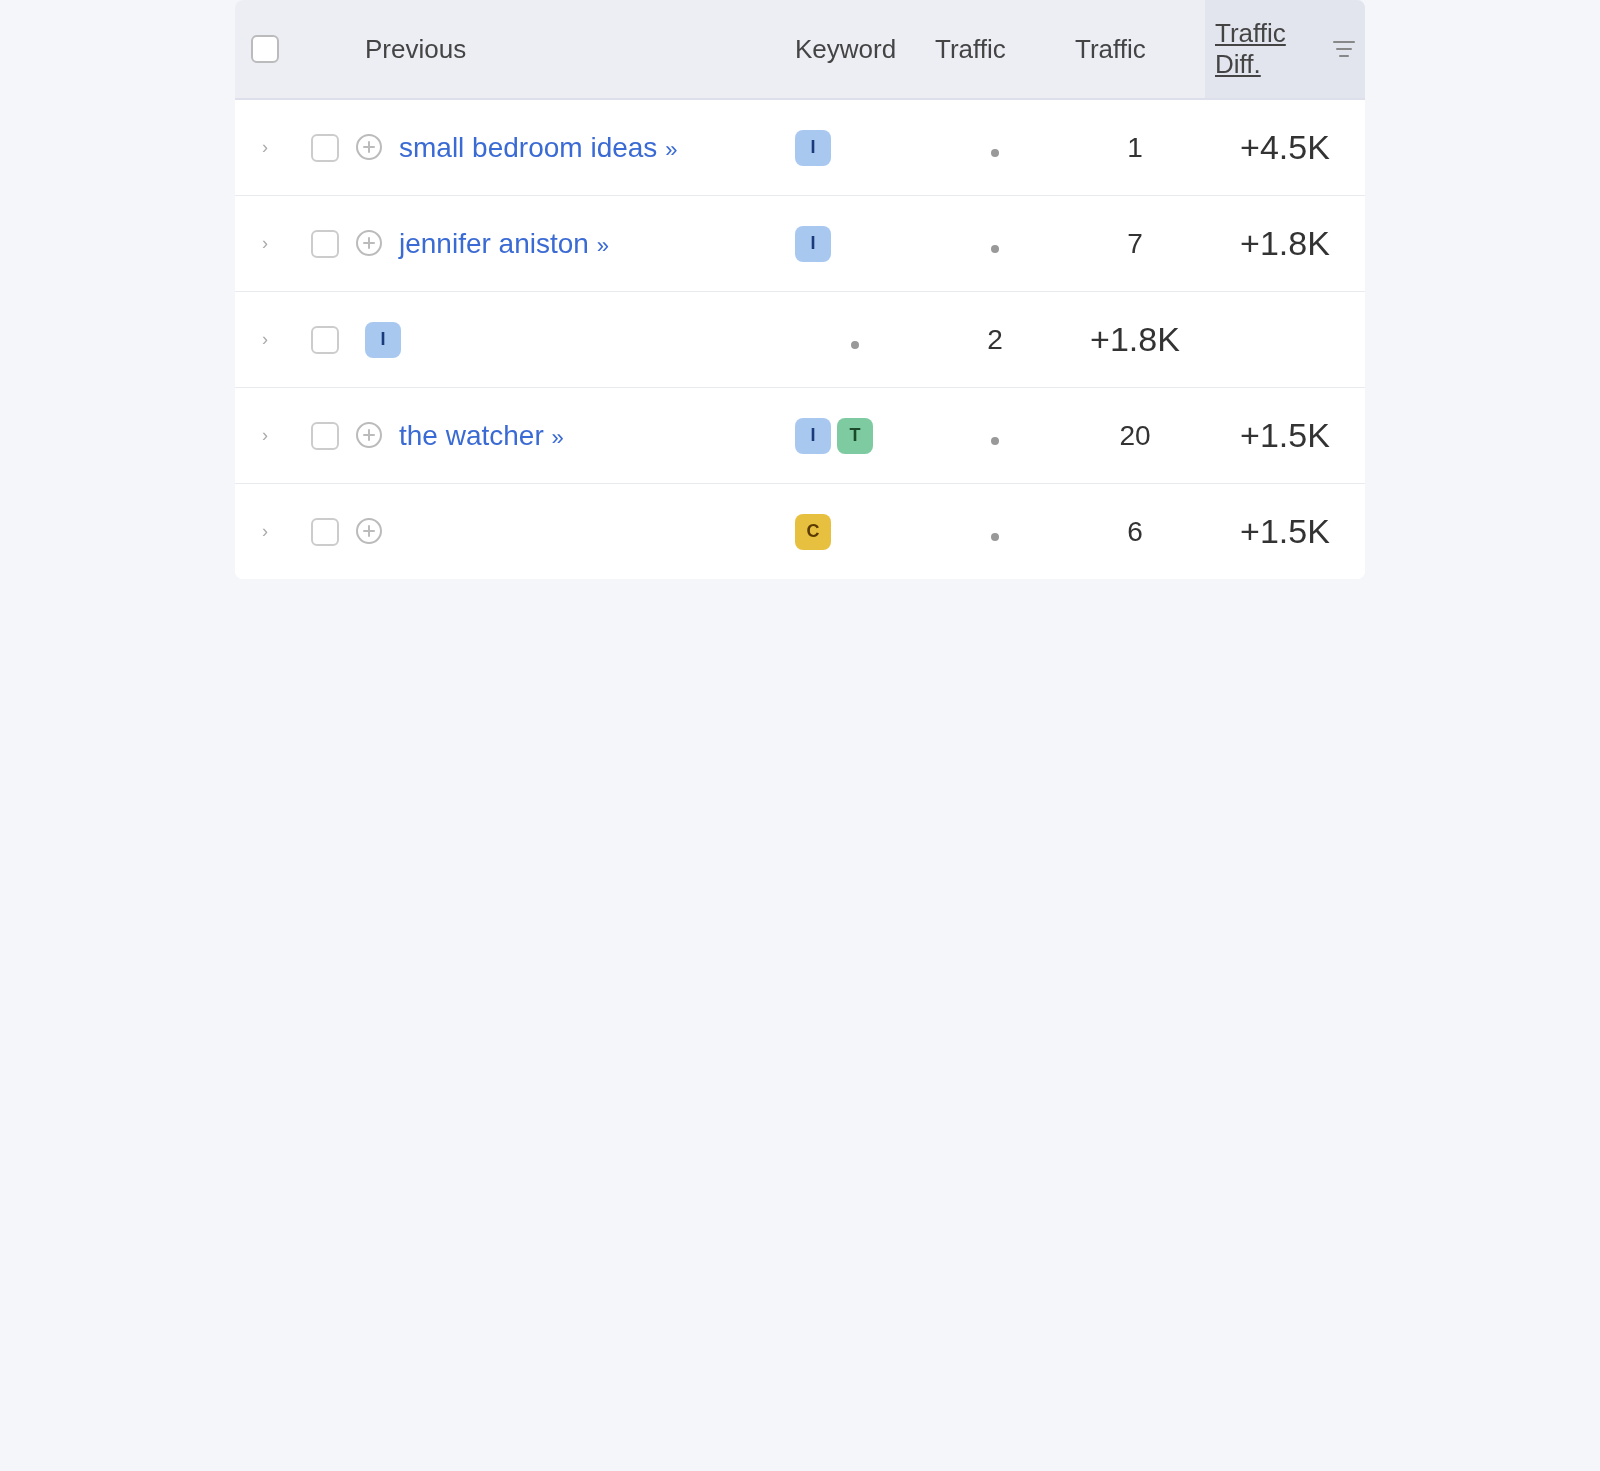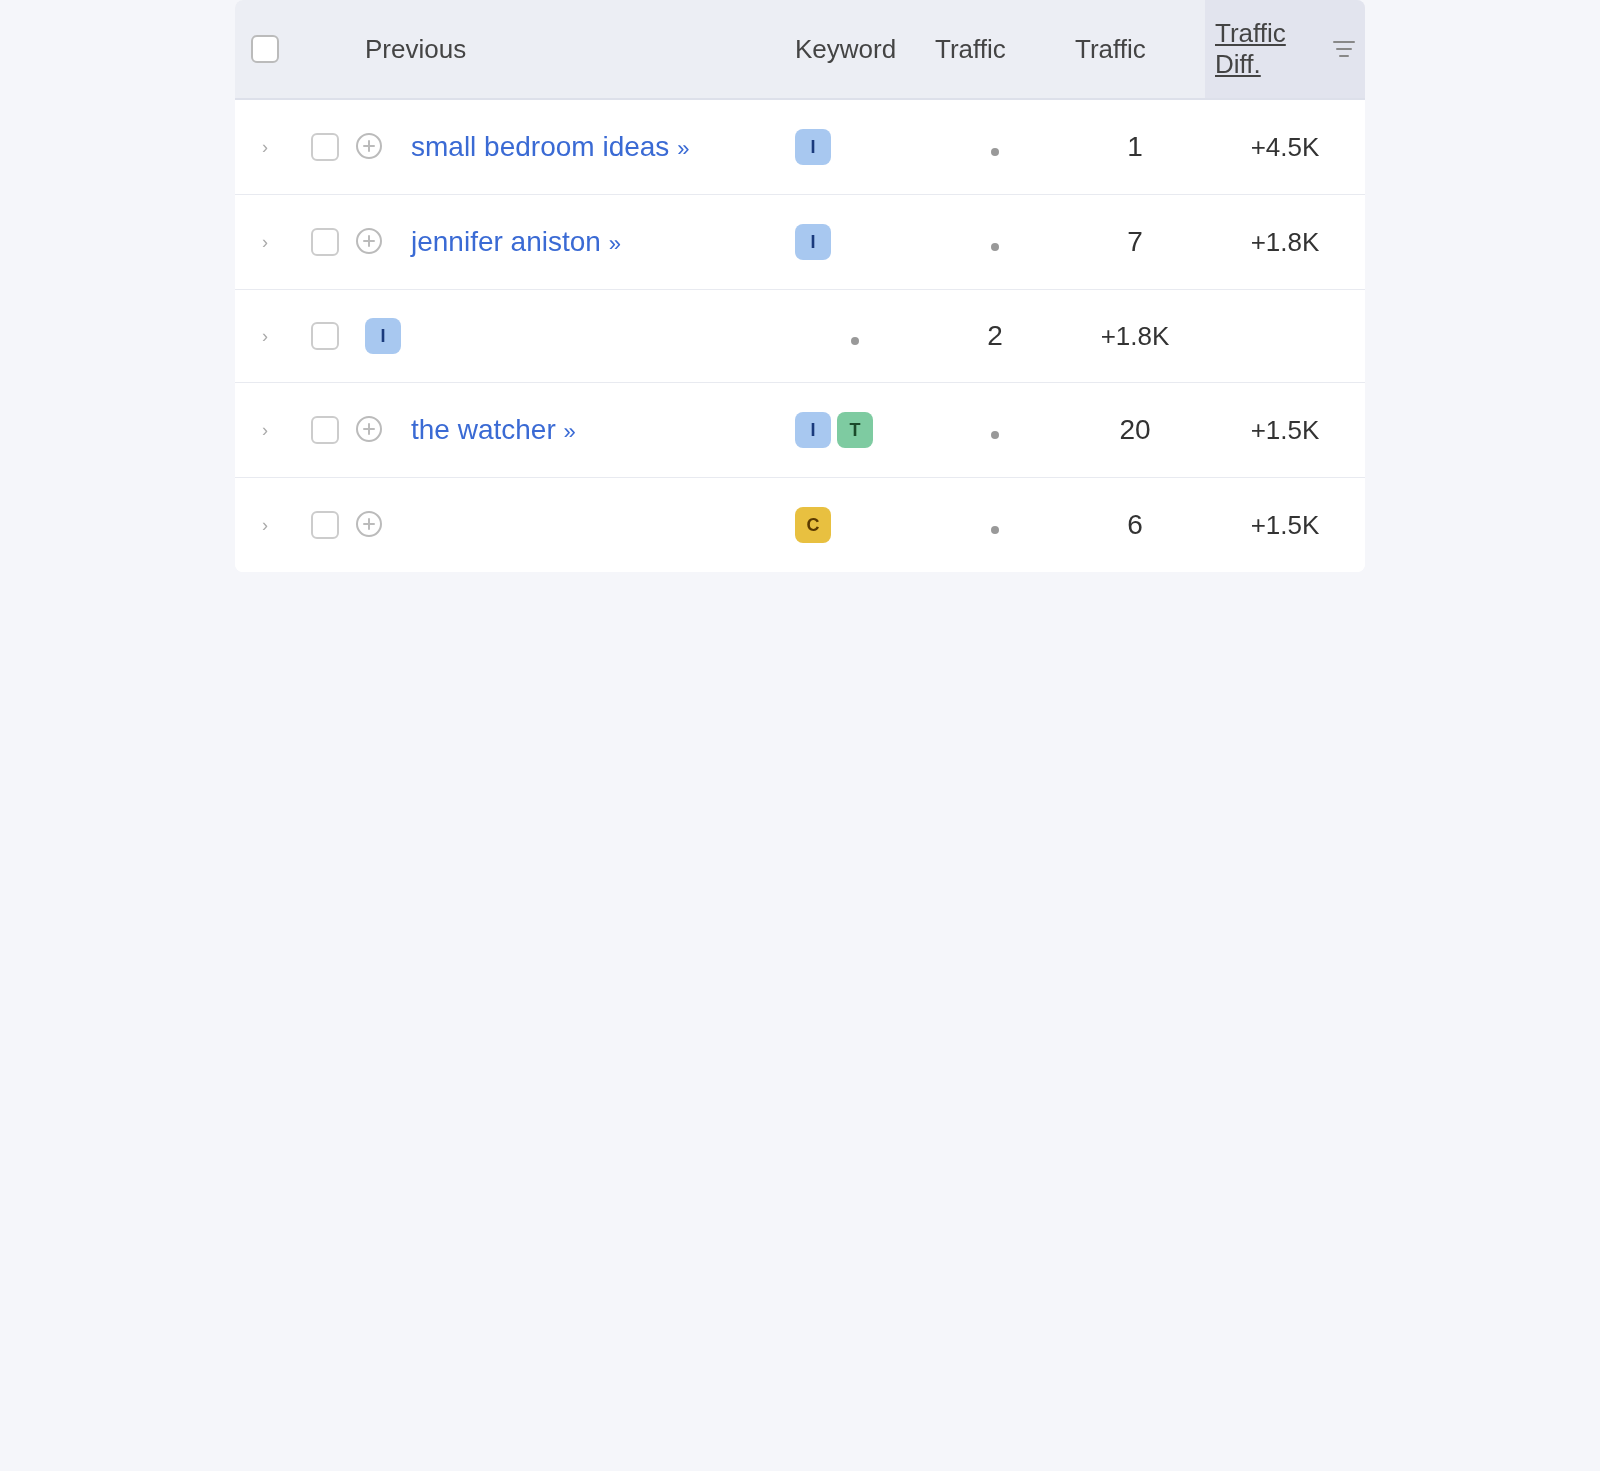--- a/index.html
+++ b/index.html
@@ -68,21 +68,21 @@
       width: 28px;
       height: 28px;
       border: 2px solid #ccc;
       border-radius: 6px;
       background: #fff;
       cursor: pointer;
     }
     .keyword-cell {
       display: flex;
       align-items: flex-start;
-      gap: 28px;
+      gap: 16px;
       padding-right: 10px;
     }
     .add-icon {
       flex-shrink: 0;
       margin-top: 4px;
       color: #aaa;
       font-size: 24px;
       cursor: pointer;
     }
     .keyword-text {
@@ -123,21 +123,21 @@
       padding: 0 10px;
     }
     .dot {
       display: inline-block;
       width: 8px;
       height: 8px;
       border-radius: 50%;
       background: #999;
     }
     .traffic-cell {
-      font-size: 26px;
+      font-size: 34px;
       color: #333;
       font-weight: 400;
     }
     .header-checkbox {
       display: flex;
       align-items: center;
       justify-content: center;
     }
     .header-checkbox-box {
       width: 28px;

